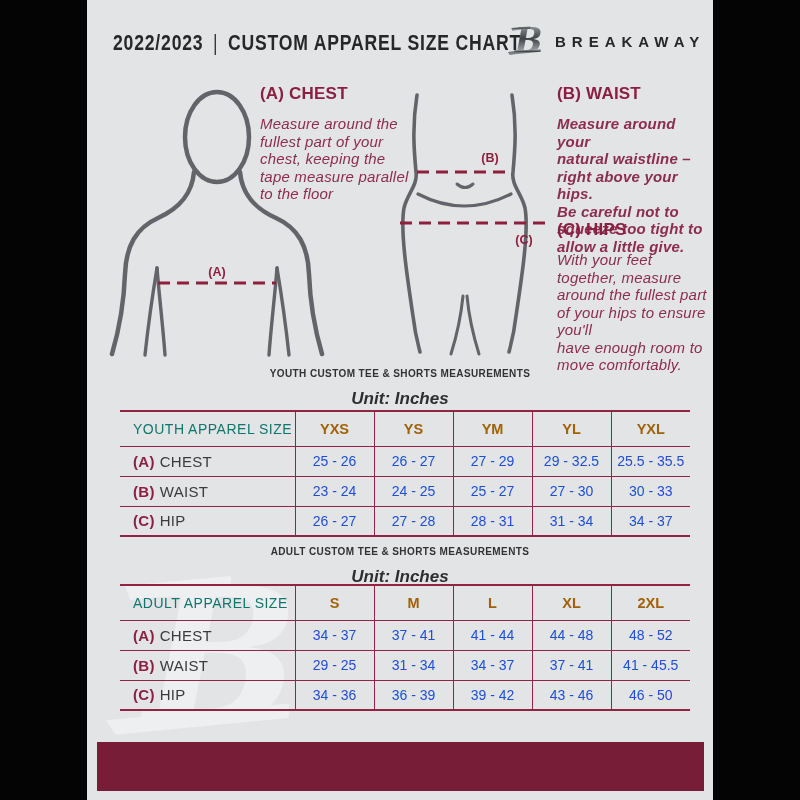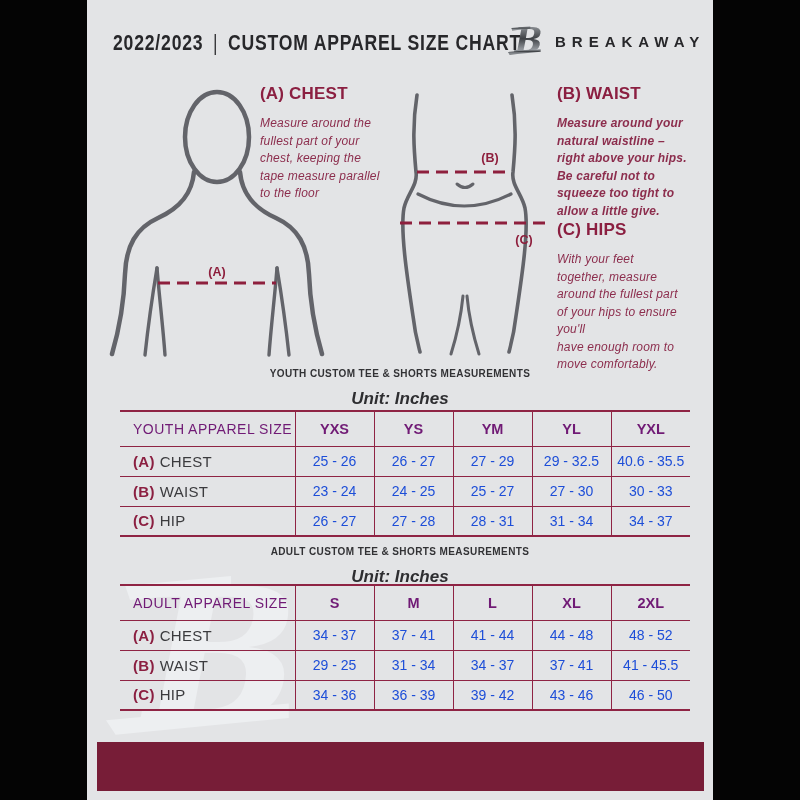--- a/index.html
+++ b/index.html
@@ -23,41 +23,41 @@
   .hdr-title .sep { margin:0 12px; font-weight:400; color:#3a3a3d; }
   .logo { left:420px; top:20px; }
   .brand {
     left:468px; top:33px; font-weight:700; font-size:15px;
     letter-spacing:6px; color:#27272a; white-space:nowrap;
   }
 
   
   .sec-head { font-weight:700; font-size:17px; color:#8b1f41; letter-spacing:.2px; }
   .sec-body {
-    font-style:italic; font-size:12px; line-height:17.5px; color:#8c2d4d;
+    font-style:italic; font-size:15px; line-height:17.5px; color:#8c2d4d;
     white-space:pre-line; letter-spacing:.2px;
   }
   .figure svg { overflow:visible; }
   .fig-stroke { fill:none; stroke:#63646a; stroke-linecap:round; }
   .dash { stroke:#8e1f3d; stroke-width:3.2; stroke-dasharray:12 7; fill:none; }
   .fig-label { font-family:"Liberation Sans",sans-serif; font-weight:700; font-size:12.5px; fill:#8e1f3d; }
 
   
   .tbl-title { left:0; width:626px; text-align:center; font-weight:700; font-size:10px; color:#323235; letter-spacing:.4px; }
   .tbl-unit  { left:0; width:626px; text-align:center; font-weight:700; font-style:italic; font-size:17px; color:#2e2e31; }
   .size-table { left:33px; width:570px; }
   table { border-collapse:collapse; table-layout:fixed; width:570px; }
   col.c-label { width:175px; }
   col.c-val { width:79px; }
   td {
     border-bottom:1.5px solid #8f2444; height:30px;
     text-align:center; font-size:14px; color:#1d4ed8; vertical-align:middle;
   }
-  tr.head td { border-top:2px solid #8f2444; height:35px; font-weight:700; font-size:14.5px; color:#701a75; }
-  tr.head td.lbl { font-weight:400; font-size:14px; color:#701a75; letter-spacing:.5px; }
+  tr.head td { border-top:2px solid #8f2444; height:35px; font-weight:700; font-size:14.5px; color:#a16207; }
+  tr.head td.lbl { font-weight:400; font-size:14px; color:#0f766e; letter-spacing:.5px; }
   tr.last td { border-bottom:2px solid #8f2444; }
   td + td { border-left:1.5px solid #8f2444; }
   td.lbl { text-align:left; padding-left:13px; font-size:15px; color:#3b3b3e; letter-spacing:.3px; }
   td.lbl .pfx { font-weight:700; color:#8b1f41; margin-right:5px; }
 
   
   .footer { left:10px; top:742px; width:607px; height:49px; background:#771d37; }
   .watermark { left:14px; top:552px; z-index:0; opacity:1; }
   .layer { z-index:1; }
 </style>
@@ -173,21 +173,21 @@
           <td>YM</td>
           <td>YL</td>
           <td>YXL</td>
         </tr>
         <tr>
           <td class="lbl"><span class="pfx">(A)</span><span>CHEST</span></td>
           <td>25 - 26</td>
           <td>26 - 27</td>
           <td>27 - 29</td>
           <td>29 - 32.5</td>
-          <td>40.6 - 35.5</td>
+          <td>25.5 - 35.5</td>
         </tr>
         <tr>
           <td class="lbl"><span class="pfx">(B)</span><span>WAIST</span></td>
           <td>23 - 24</td>
           <td>24 - 25</td>
           <td>25 - 27</td>
           <td>27 - 30</td>
           <td>30 - 33</td>
         </tr>
         <tr class="last">

